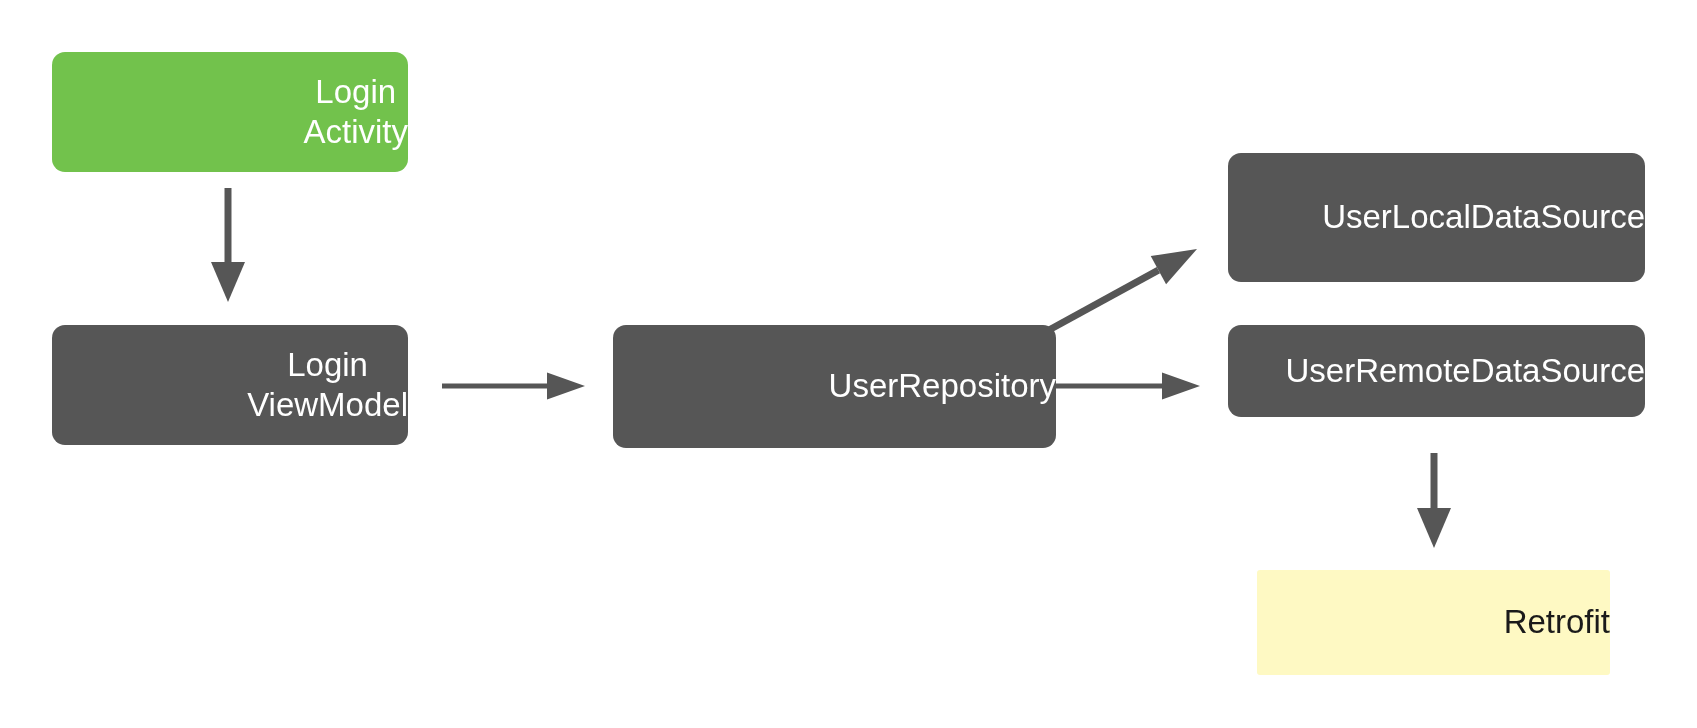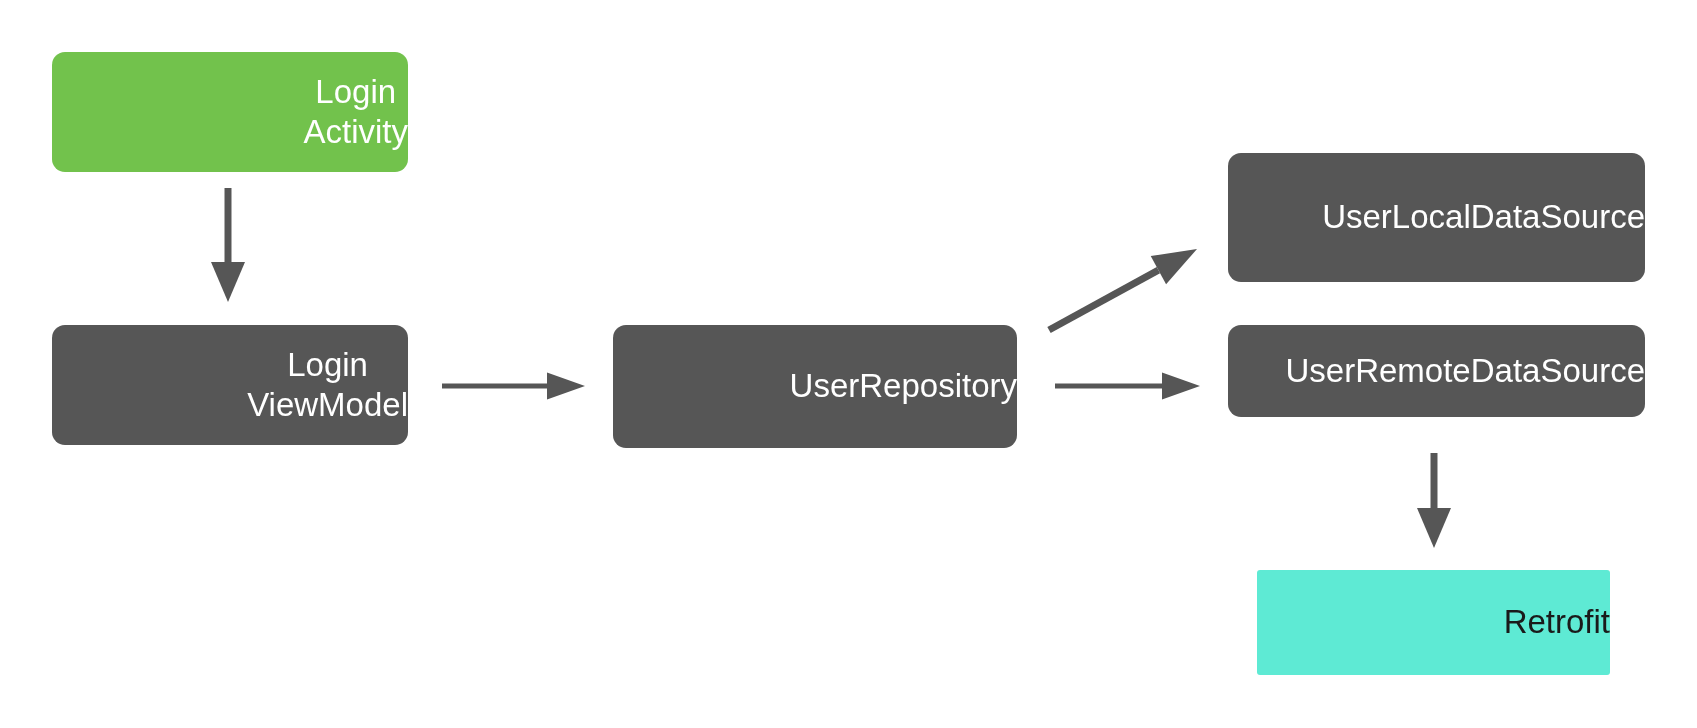--- a/index.html
+++ b/index.html
@@ -33,21 +33,21 @@
     background: #565656;
     color: #ffffff;
     border-radius: 13px;
   }
   .node-accent {
     background: #72c24c;
     color: #ffffff;
     border-radius: 13px;
   }
   .node-light {
-    background: #5eead4;
+    background: #fef9c3;
     color: #1a1a1a;
     border-radius: 3px;
   }
   .edge-layer {
     position: absolute;
     left: 0;
     top: 0;
     width: 1697px;
     height: 728px;
     pointer-events: none;
@@ -77,18 +77,18 @@
       <g>
         <line x1="1434" y1="453" x2="1434" y2="508" stroke="#565656" stroke-width="7"></line>
         <polygon points="1434,548 1417,508 1451,508" fill="#565656"></polygon>
       </g>
     </svg>
   <div id="node-layer">
       <div class="node node-accent" style="left: 52px; top: 52px; width: 356px; height: 120px; font-size: 33px;"><span>Login
 Activity</span></div>
       <div class="node node-dark" style="left: 52px; top: 325px; width: 356px; height: 120px; font-size: 33px;"><span>Login
 ViewModel</span></div>
-      <div class="node node-dark" style="left: 613px; top: 325px; width: 404px; height: 123px; font-size: 33px;"><span>UserRepository</span></div>
+      <div class="node node-dark" style="left: 613px; top: 325px; width: 443px; height: 123px; font-size: 33px;"><span>UserRepository</span></div>
       <div class="node node-dark" style="left: 1228px; top: 153px; width: 417px; height: 129px; font-size: 33px;"><span>UserLocalDataSource</span></div>
       <div class="node node-dark" style="left: 1228px; top: 325px; width: 417px; height: 92px; font-size: 33px;"><span>UserRemoteDataSource</span></div>
       <div class="node node-light" style="left: 1257px; top: 570px; width: 353px; height: 105px; font-size: 33px;"><span>Retrofit</span></div>
     </div>
 </div>
 
 </body></html>

